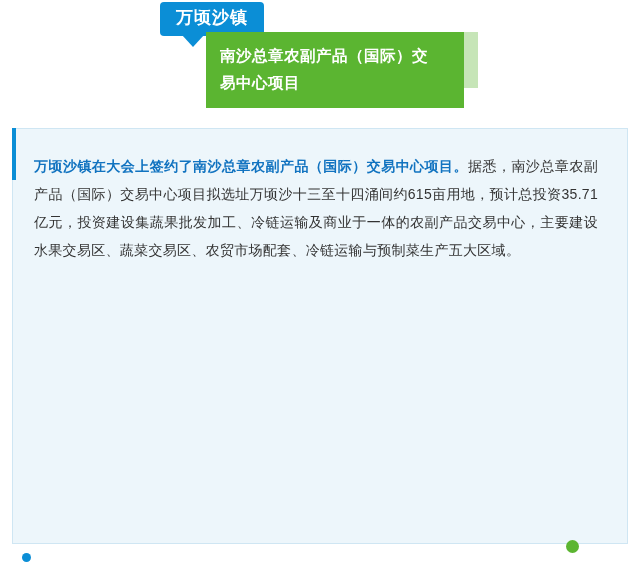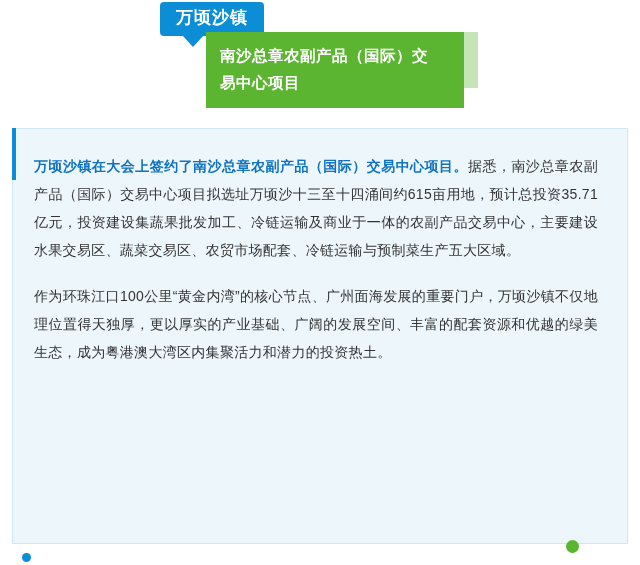--- a/index.html
+++ b/index.html
@@ -156,20 +156,17 @@
   <div class="green-rule"></div>
 </div>
 
 <div class="card"></div>
 <div class="card-accent-top"></div>
 
 <div class="card-inner">
   <p class="para">
     <span class="hl">万顷沙镇在大会上签约了南沙总章农副产品（国际）交易中心项目。</span><span>据悉，南沙总章农副产品（国际）交易中心项目拟选址万顷沙十三至十四涌间约615亩用地，预计总投资35.71亿元，投资建设集蔬果批发加工、冷链运输及商业于一体的农副产品交易中心，主要建设水果交易区、蔬菜交易区、农贸市场配套、冷链运输与预制菜生产五大区域。</span>
   </p>
-  <p class="para">
-    <span>作为环珠江口100公里“黄金内湾”的核心节点、广州面海发展的重要门户，万顷沙镇不仅地理位置得天独厚，更以厚实的产业基础、广阔的发展空间、丰富的配套资源和优越的绿美生态，成为粤港澳大湾区内集聚活力和潜力的投资热土。</span>
-  </p>
 </div>
 
 <div class="dot-blue"></div>
 <div class="dot-green"></div>
 <div class="bottom-bar"></div>
 
 </body></html>

